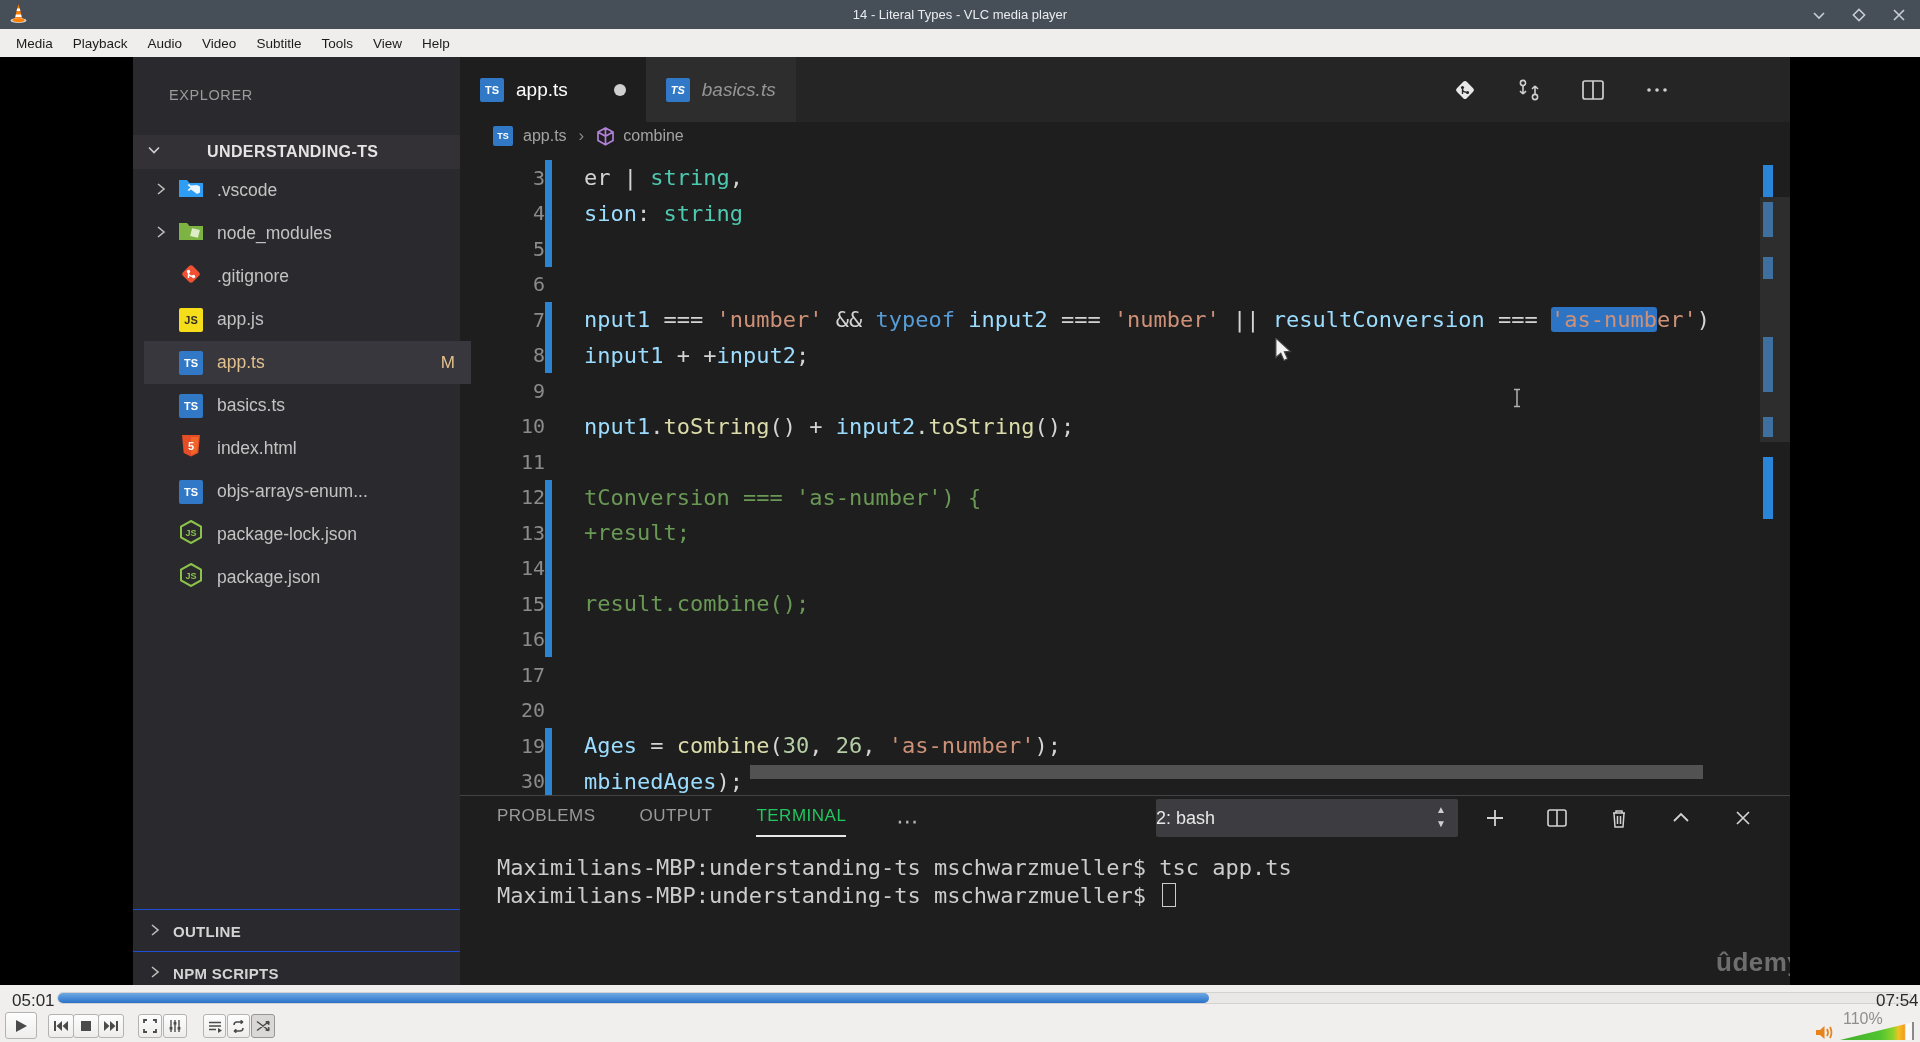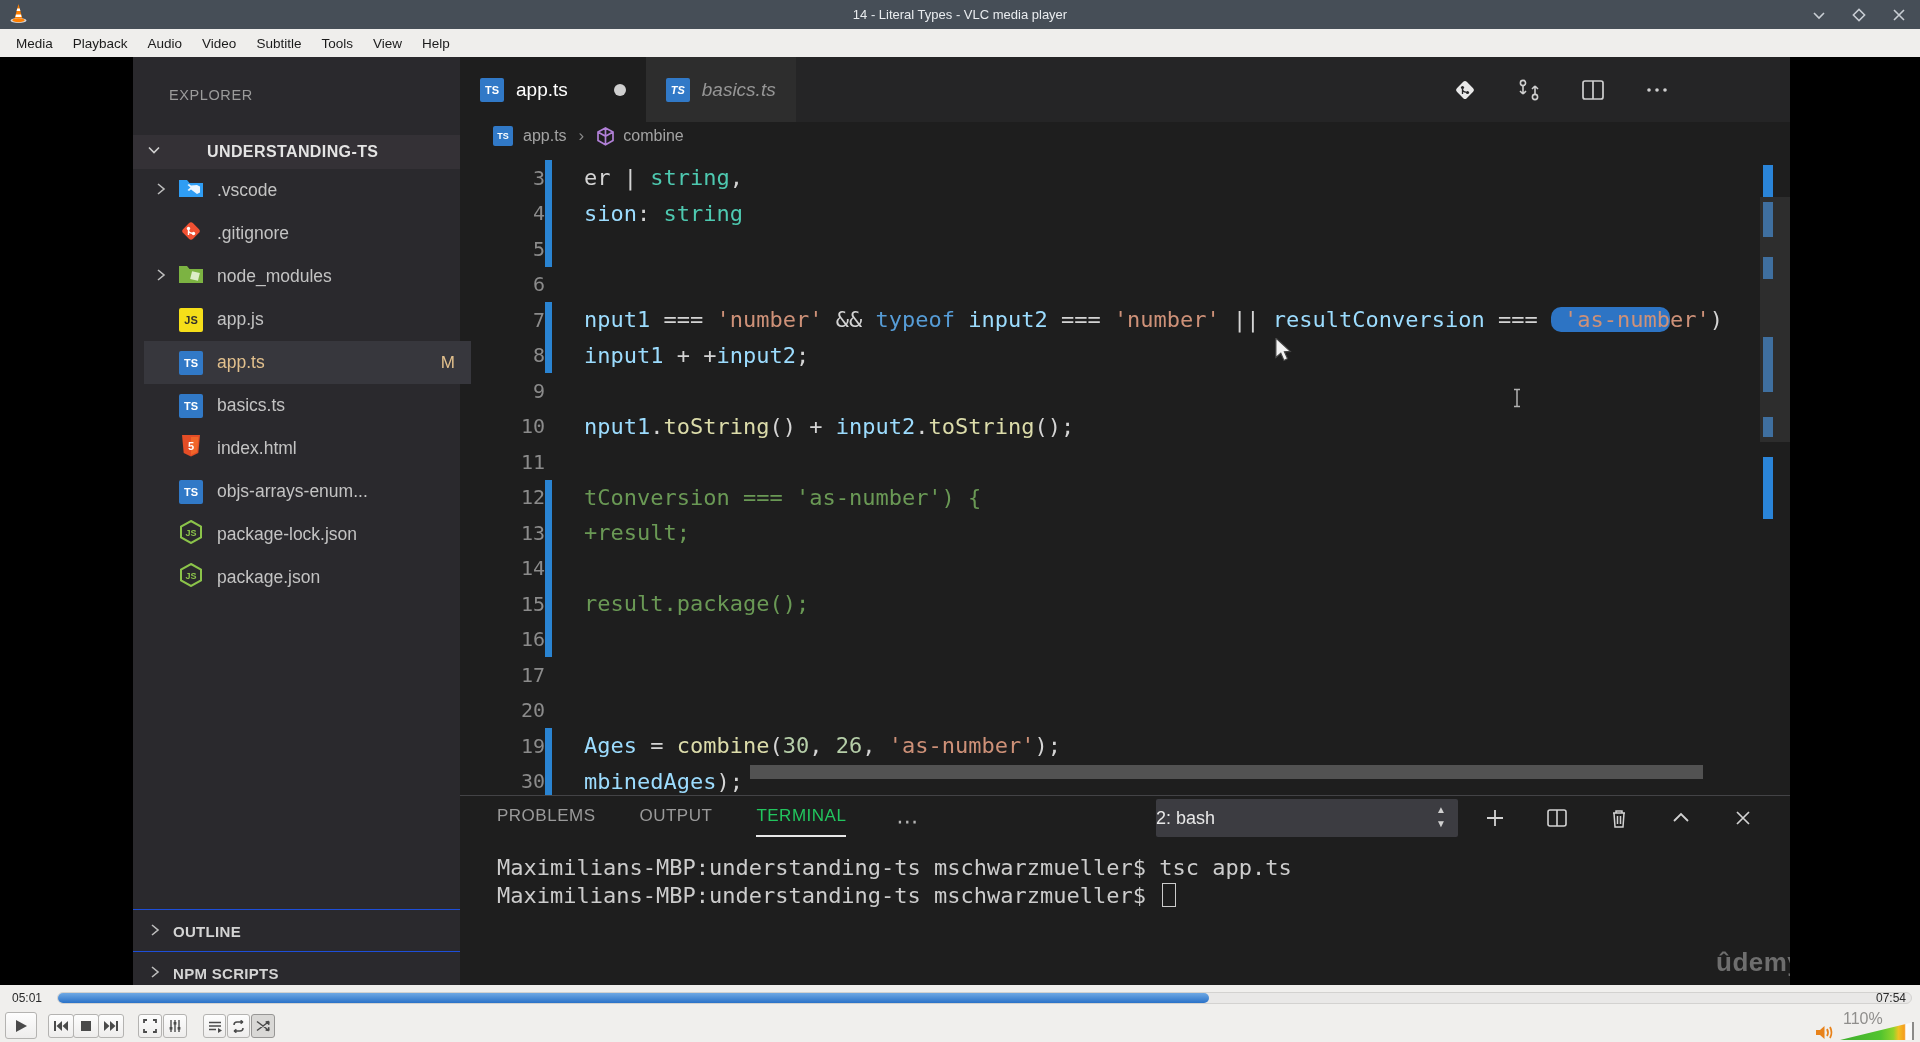--- a/index.html
+++ b/index.html
@@ -62,21 +62,21 @@
 
   
   .codearea{position:absolute;left:327px;top:93px;width:1330px;height:645px;overflow:hidden;padding-top:10px;box-sizing:border-box;}
   .crow{display:flex;height:35.5px;align-items:center;}
   .ln{width:85px;text-align:right;color:#8b8b8b;font:20px "DejaVu Sans Mono",monospace;flex:0 0 85px;}
   .gbar{width:7px;height:35.5px;flex:0 0 7px;}
   .gbar.on{background:#2a84d2;}
   .ctext{margin-left:32px;font:22px "DejaVu Sans Mono",monospace;white-space:pre;}
   .tok-plain{color:#d4d4d4}.tok-var{color:#9cdcfe}.tok-str{color:#ce9178}.tok-kw{color:#569cd6}
   .tok-type{color:#4ec9b0}.tok-fn{color:#dcdcaa}.tok-num{color:#b5cea8}.tok-comment{color:#6a9955}
-  .tok-sel{background:#2d74c4;border-radius:10px;padding-left:13px;}
+  .tok-sel{background:#2d74c4;border-radius:3px;}
   .hscroll{position:absolute;left:617px;top:708px;width:953px;height:14px;background:#585858;opacity:.9;}
   .ruler{position:absolute;left:1627px;top:93px;width:30px;height:645px;}
   .rthumb{position:absolute;left:0;top:47px;width:30px;height:245px;background:rgba(255,255,255,.07);}
   .rmark{position:absolute;left:3px;width:10px;}
   .watermark{position:absolute;left:1583px;top:890px;color:#6e6e6e;font-weight:bold;font-size:26px;letter-spacing:.5px;}
 
   
   .panel{position:absolute;left:327px;top:738px;width:1330px;height:190px;background:#1e1e1e;border-top:1px solid #434346;box-sizing:border-box;}
   .ptabs{position:absolute;left:37px;top:10px;display:flex;align-items:center;}
   .ptab{color:#9a9a9a;font-size:17px;letter-spacing:.5px;margin-right:44px;padding-bottom:9px;border-bottom:2px solid transparent;}
@@ -86,21 +86,21 @@
             color:#e8e8e8;font-size:18px;display:flex;align-items:center;box-sizing:border-box;}
   .shellsel .arrows{position:absolute;right:12px;top:4px;display:flex;flex-direction:column;line-height:14px;
                     font-size:10px;color:#d0d0d0;text-align:center;}
   .picons{position:absolute;left:1022px;top:0;height:44px;display:flex;align-items:center;gap:36px;}
   .picon{width:26px;height:26px;display:flex;align-items:center;justify-content:center;color:#d2d2d2;font-size:24px;}
   .termlines{position:absolute;left:37px;top:58px;font:22px "DejaVu Sans Mono",monospace;color:#cccccc;line-height:27.5px;white-space:pre;}
   .tcursor{display:inline-block;width:12px;height:22px;border:1.5px solid #cccccc;vertical-align:-4px;margin-left:3px;}
 
   
   .controlbar{position:absolute;left:0;top:985px;width:1920px;height:57px;background:#f0efed;}
-  .time{position:absolute;top:6px;color:#2a2a2a;font-size:12px;}
+  .time{position:absolute;top:6px;color:#2a2a2a;font-size:17px;}
   .seek{position:absolute;left:57px;top:7px;width:1855px;height:12px;background:#e9e8e7;border:1px solid #d3d2d0;border-radius:7px;box-sizing:border-box;}
   .seekfill{height:100%;border-radius:7px;background:linear-gradient(180deg,#6fa9e4,#2a72c8);}
   .vbtn{position:absolute;background:linear-gradient(180deg,#fdfdfd,#eeedec);border:1px solid #b4b3b1;border-radius:3px;
         display:flex;align-items:center;justify-content:center;box-sizing:border-box;}
   .vbtn.pressed{background:#d9d8d6;border-color:#979695;}
   .volpct{position:absolute;left:1843px;top:25px;color:#8f8e8c;font-size:16px;}
   .voltri{position:absolute;left:1840px;top:37px;width:74px;height:18px;
           background:linear-gradient(90deg,#3fae2e 0%,#52c42f 55%,#8ed32b 72%,#efc122 79%,#f59d1e 87%,#fdfdfd 89%,#f6f5f4 100%);
           clip-path:polygon(0 100%,100% 0,100% 100%);}
   .voledge{position:absolute;left:1912px;top:37px;width:2px;height:18px;background:#8b8a88;}
@@ -174,45 +174,45 @@
     <span class="fico">
                 <span><svg width="26" height="24" viewBox="0 0 26 24">
                     <path d="M1,4 h8 l2.5,3 H25 v14 H1 Z" fill="#2f9df4"></path>
                     <path d="M19,9 l3,1.5 v6 l-3,1.5 -6,-4.5 -2,1.5 -1.5,-1 3,-2.5 -3,-2.5 1.5,-1 2,1.5 Z" fill="#eaf5fe"></path>
                   </svg></span>
               </span>
     <span>.vscode</span>
 
   </div>
   <div class="trow">
+    <span class="chevslot">
+                <span><svg width="12" height="14" viewBox="0 0 12 14">
+                    <polyline points="3,2 9,7 3,12" fill="none" stroke="#bdbdbd" stroke-width="1.6"></polyline>
+                  </svg></span>
+              </span>
+    <span class="fico">
+                <span><svg width="26" height="24" viewBox="0 0 26 24">
+                    <path d="M1,4 h8 l2.5,3 H25 v14 H1 Z" fill="#7cb342"></path>
+                    <rect x="13" y="10" width="8" height="8" transform="rotate(14 17 14)" fill="#dcedc8"></rect>
+                  </svg></span>
+              </span>
+    <span>node_modules</span>
+
+  </div>
+  <div class="trow">
     <span class="chevslot"></span>
     <span class="fico">
                 <span><svg width="24" height="24" viewBox="0 0 24 24">
                     <rect x="5" y="5" width="14" height="14" rx="3" transform="rotate(45 12 12)" fill="#f05133"></rect>
                     <circle cx="9.5" cy="9.5" r="1.7" fill="#fff"></circle>
                     <circle cx="14.5" cy="14.5" r="1.7" fill="#fff"></circle>
                     <path d="M9.5,11 V16 M9.5 11 Q9.5 14 13 14.2" stroke="#fff" stroke-width="1.4" fill="none"></path>
                   </svg></span>
               </span>
     <span>.gitignore</span>
-
-  </div>
-  <div class="trow">
-    <span class="chevslot">
-                <span><svg width="12" height="14" viewBox="0 0 12 14">
-                    <polyline points="3,2 9,7 3,12" fill="none" stroke="#bdbdbd" stroke-width="1.6"></polyline>
-                  </svg></span>
-              </span>
-    <span class="fico">
-                <span><svg width="26" height="24" viewBox="0 0 26 24">
-                    <path d="M1,4 h8 l2.5,3 H25 v14 H1 Z" fill="#7cb342"></path>
-                    <rect x="13" y="10" width="8" height="8" transform="rotate(14 17 14)" fill="#dcedc8"></rect>
-                  </svg></span>
-              </span>
-    <span>node_modules</span>
 
   </div>
   <div class="trow">
     <span class="chevslot"></span>
     <span class="fico">
                 <span class="fic js">JS</span>
               </span>
     <span>app.js</span>
 
   </div>
@@ -404,21 +404,21 @@
     <span class="ctext"><span class="tok-comment">+result;</span></span>
   </div>
   <div class="crow">
     <span class="ln">14</span>
     <span class="gbar on"></span>
     <span class="ctext"></span>
   </div>
   <div class="crow">
     <span class="ln">15</span>
     <span class="gbar on"></span>
-    <span class="ctext"><span class="tok-comment">result.package();</span></span>
+    <span class="ctext"><span class="tok-comment">result.combine();</span></span>
   </div>
   <div class="crow">
     <span class="ln">16</span>
     <span class="gbar on"></span>
     <span class="ctext"></span>
   </div>
   <div class="crow">
     <span class="ln">17</span>
     <span class="gbar"></span>
     <span class="ctext"></span>

